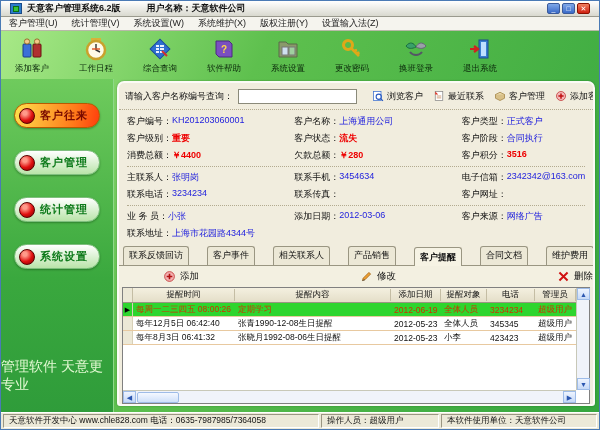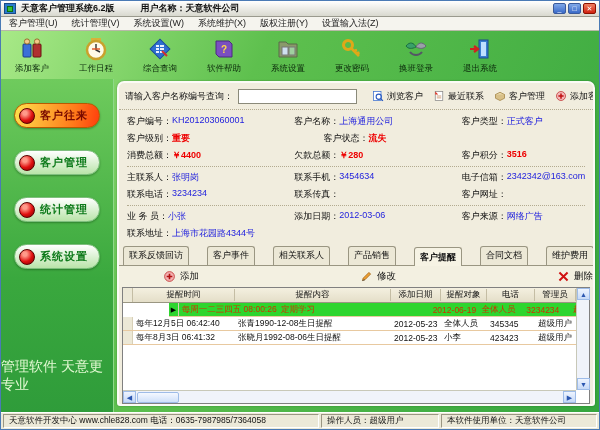--- a/index.html
+++ b/index.html
@@ -3,21 +3,21 @@
 <meta charset="utf-8">
 <style>
   * { margin:0; padding:0; box-sizing:border-box; }
   html,body { width:600px; height:430px; overflow:hidden;
     font-family:"Liberation Sans","DejaVu Sans",sans-serif; }
   .window { width:600px; height:430px; border:1px solid #4a7ab5;
     display:flex; flex-direction:column; background:#3fae3f; }
 
   
   .titlebar { height:16px; background:linear-gradient(#ffffff,#d9d9cf);
-    display:flex; align-items:center; padding:0 3px; border-bottom:1px solid #9a9a8e; }
+    display:flex; align-items:center; padding:0 9px; border-bottom:1px solid #9a9a8e; }
   .app-icon { width:12px; height:11px; background:#2b7ccc; border:1px solid #1a4a88;
     display:inline-flex; align-items:center; justify-content:center; margin-right:5px; }
   .app-icon i { width:6px; height:6px; background:#35c23a; border:1px solid #0d6d12; display:block; }
   .title-text { font-size:9px; font-weight:bold; color:#111; }
   .title-user { font-size:9px; font-weight:bold; color:#111; margin-left:26px; }
   .win-btns { margin-left:auto; display:flex; gap:2px; }
   .win-btn { width:13px; height:11px; border:1px solid #3a5a9a; border-radius:2px;
     background:linear-gradient(#7fa8e8,#3a6ac8); color:#fff; font-size:7px; line-height:9px;
     text-align:center; }
   .win-btn.close { background:linear-gradient(#f08060,#d02010); border-color:#8a1000; }
@@ -96,21 +96,21 @@
     display:flex; flex-direction:column; min-height:0; position:relative; }
   .tbl { flex:1; min-height:0; overflow:hidden; margin-right:13px; }
   .tr { display:flex; height:14px; border-bottom:1px solid #e8c9a0; align-items:center; }
   .tr.hdr { background:linear-gradient(#f4f0e0,#e4dec8); border-bottom:1px solid #9a9682; height:15px; }
   .td { font-size:8.5px; color:#111; padding:0 3px; overflow:hidden; white-space:nowrap; }
   .tr.hdr .td { text-align:center; font-weight:normal; border-right:1px solid #c4bda4; }
   .td.ind { width:10px; padding:0; text-align:center; font-size:7px; color:#000;
     border-right:1px solid #d8d0b8; background:#ece8d6; align-self:stretch; line-height:14px; }
   .td.c1 { width:102px; } .td.c2 { width:156px; } .td.c3 { width:50px; }
   .td.c4 { width:46px; } .td.c5 { width:48px; } .td.c6 { flex:1; }
-  .tr.sel { background:#2ed52e;margin-left:46px; }
+  .tr.sel { background:#2ed52e; }
   .tr.sel .td { color:#cc3300; }
   .tr.sel .td.ind { background:#2ed52e; color:#000; }
 
   
   .vscroll { position:absolute; right:0; top:0; bottom:13px; width:13px;
     background:#f0f3fa; border-left:1px solid #c8c8b8; display:flex; flex-direction:column;
     justify-content:space-between; }
   .hscroll { position:absolute; left:0; right:13px; bottom:0; height:13px;
     background:#f0f3fa; border-top:1px solid #c8c8b8; display:flex; align-items:center; }
   .sc-btn { width:13px; height:12px; background:linear-gradient(#eef4ff,#c6d9f7);
@@ -307,20 +307,24 @@
                 </span>
             </div>
             <div class="info-row">
               <span class="info-cell">
                   <span class="ilbl">客户级别：</span>
                   <span class="c-red">重要</span>
                 </span>
               <span class="info-cell">
                   <span class="ilbl">客户状态：</span>
                   <span class="c-red">流失</span>
+                </span>
+              <span class="info-cell">
+                  <span class="ilbl">客户阶段：</span>
+                  <span class="c-blue">合同执行</span>
                 </span>
             </div>
             <div class="info-row">
               <span class="info-cell">
                   <span class="ilbl">消费总额：</span>
                   <span class="c-red">￥4400</span>
                 </span>
               <span class="info-cell">
                   <span class="ilbl">欠款总额：</span>
                   <span class="c-red">￥280</span>

